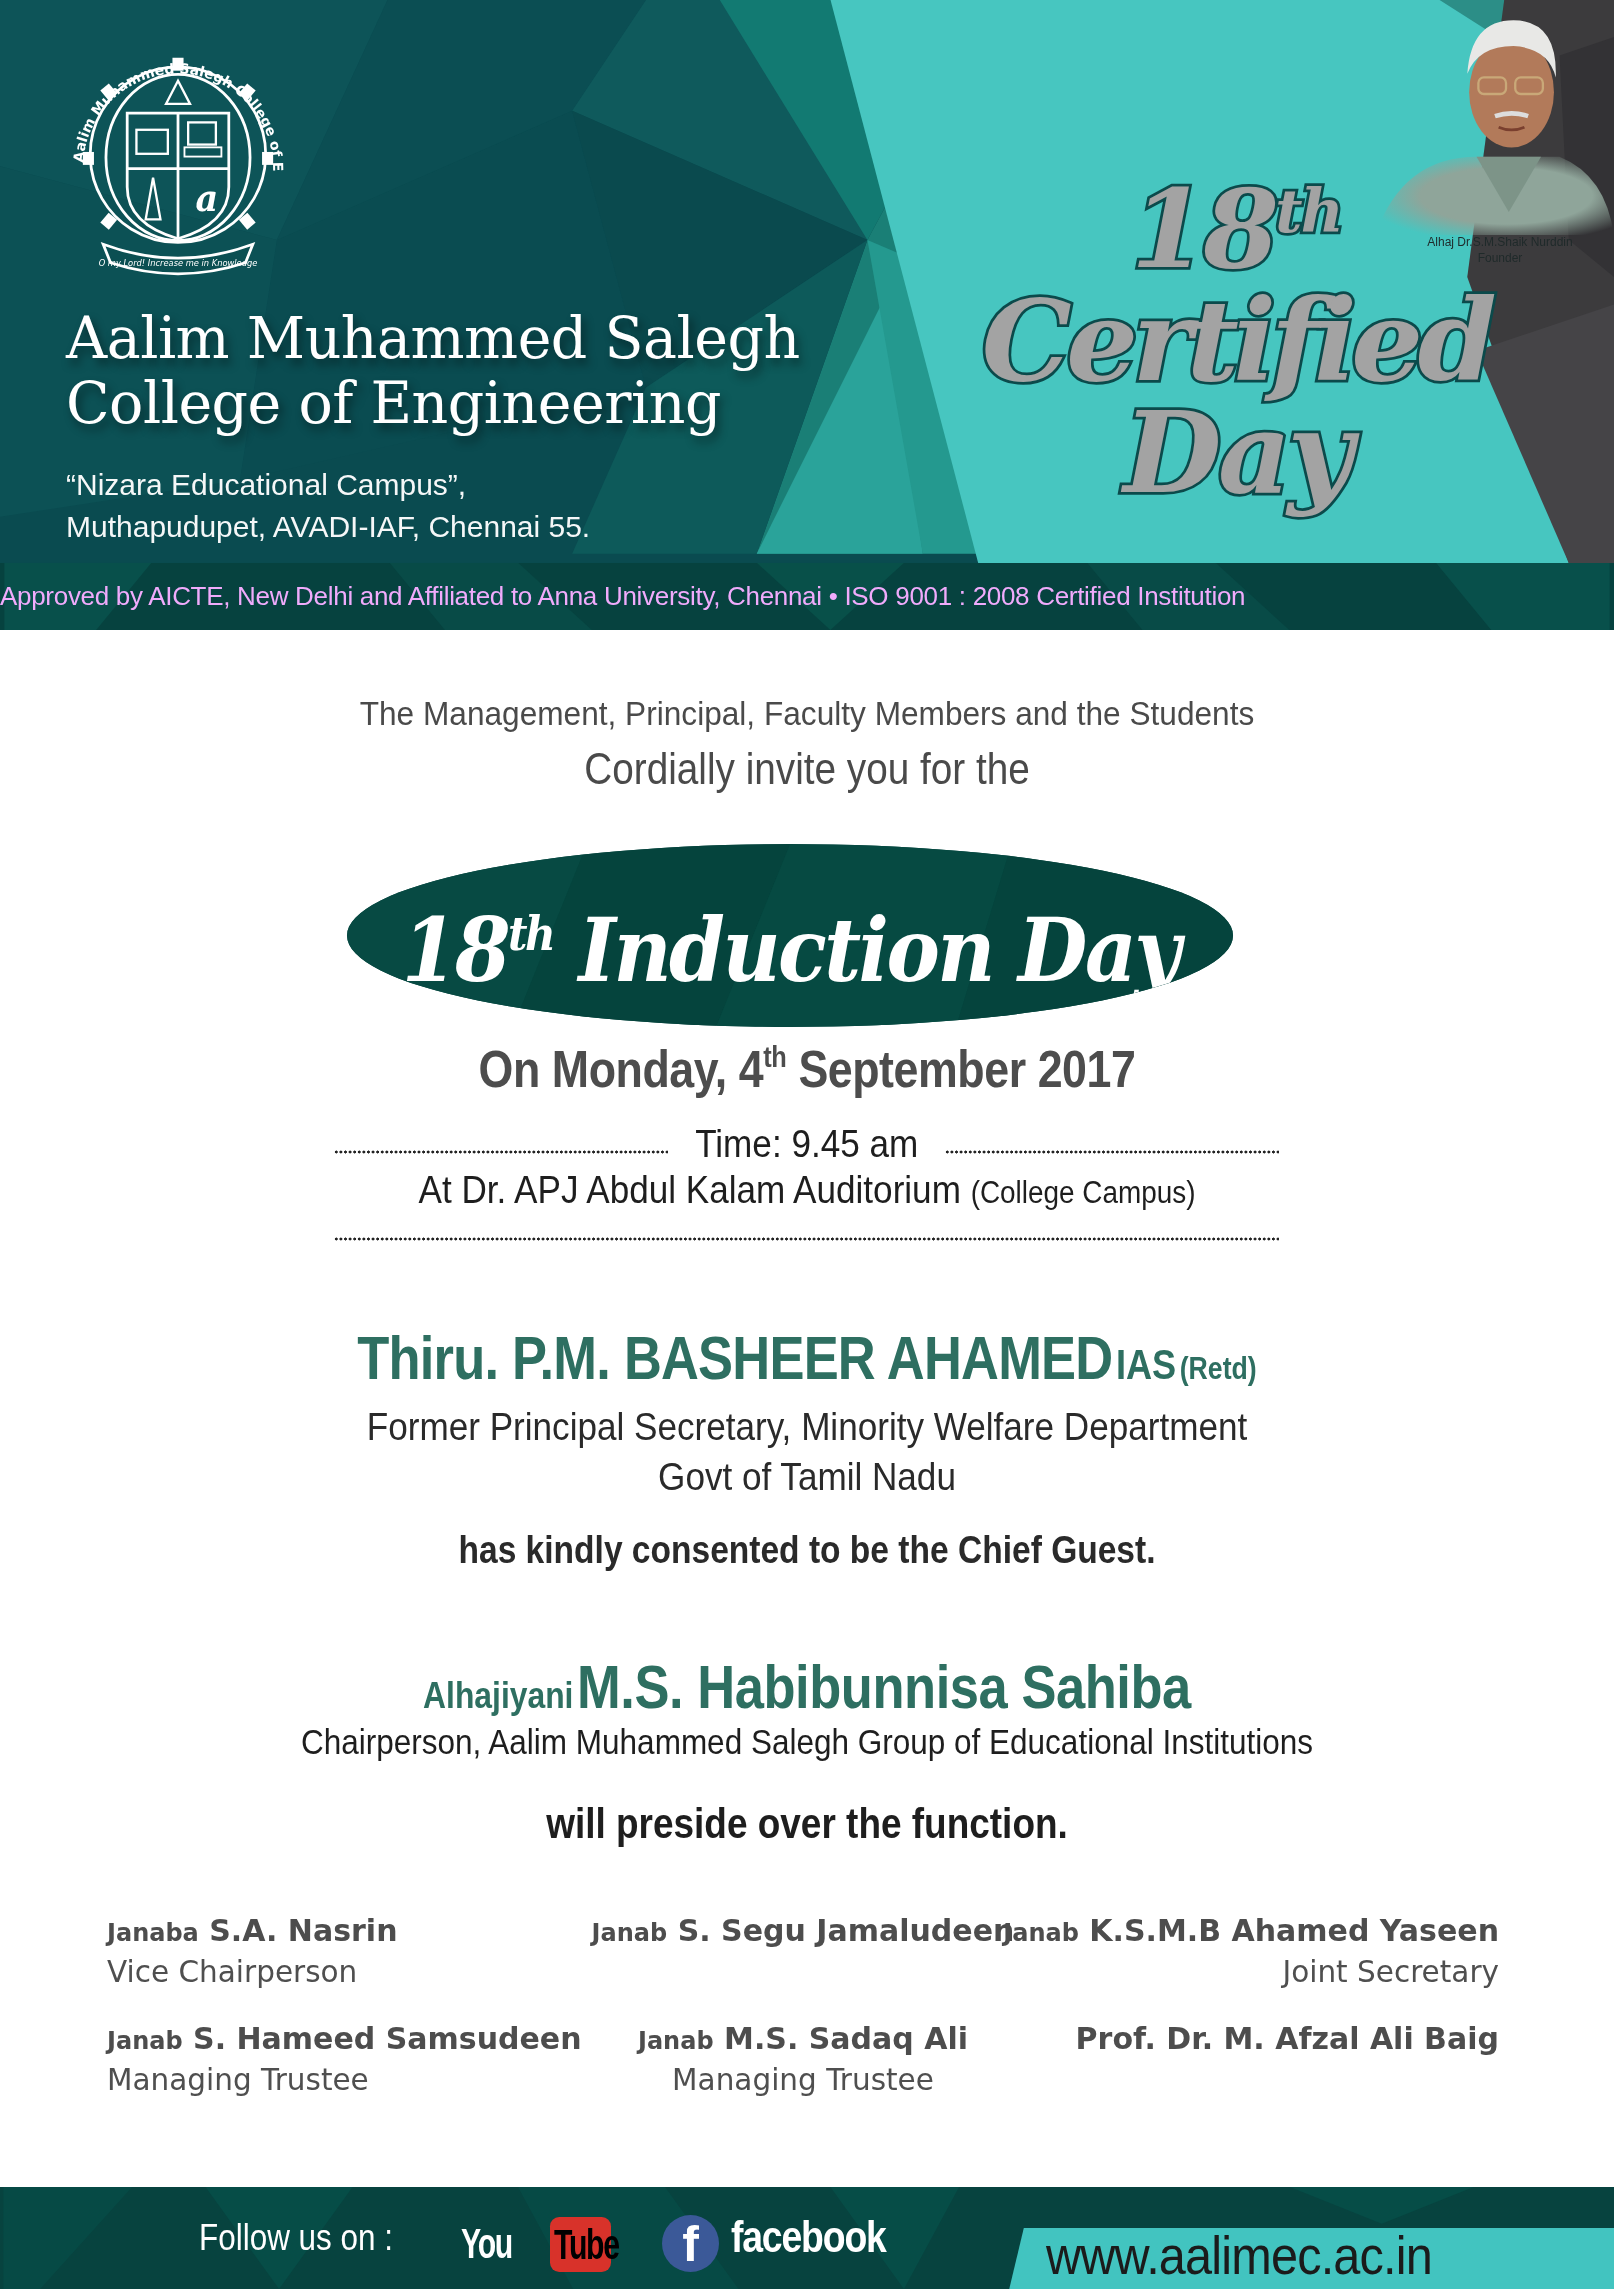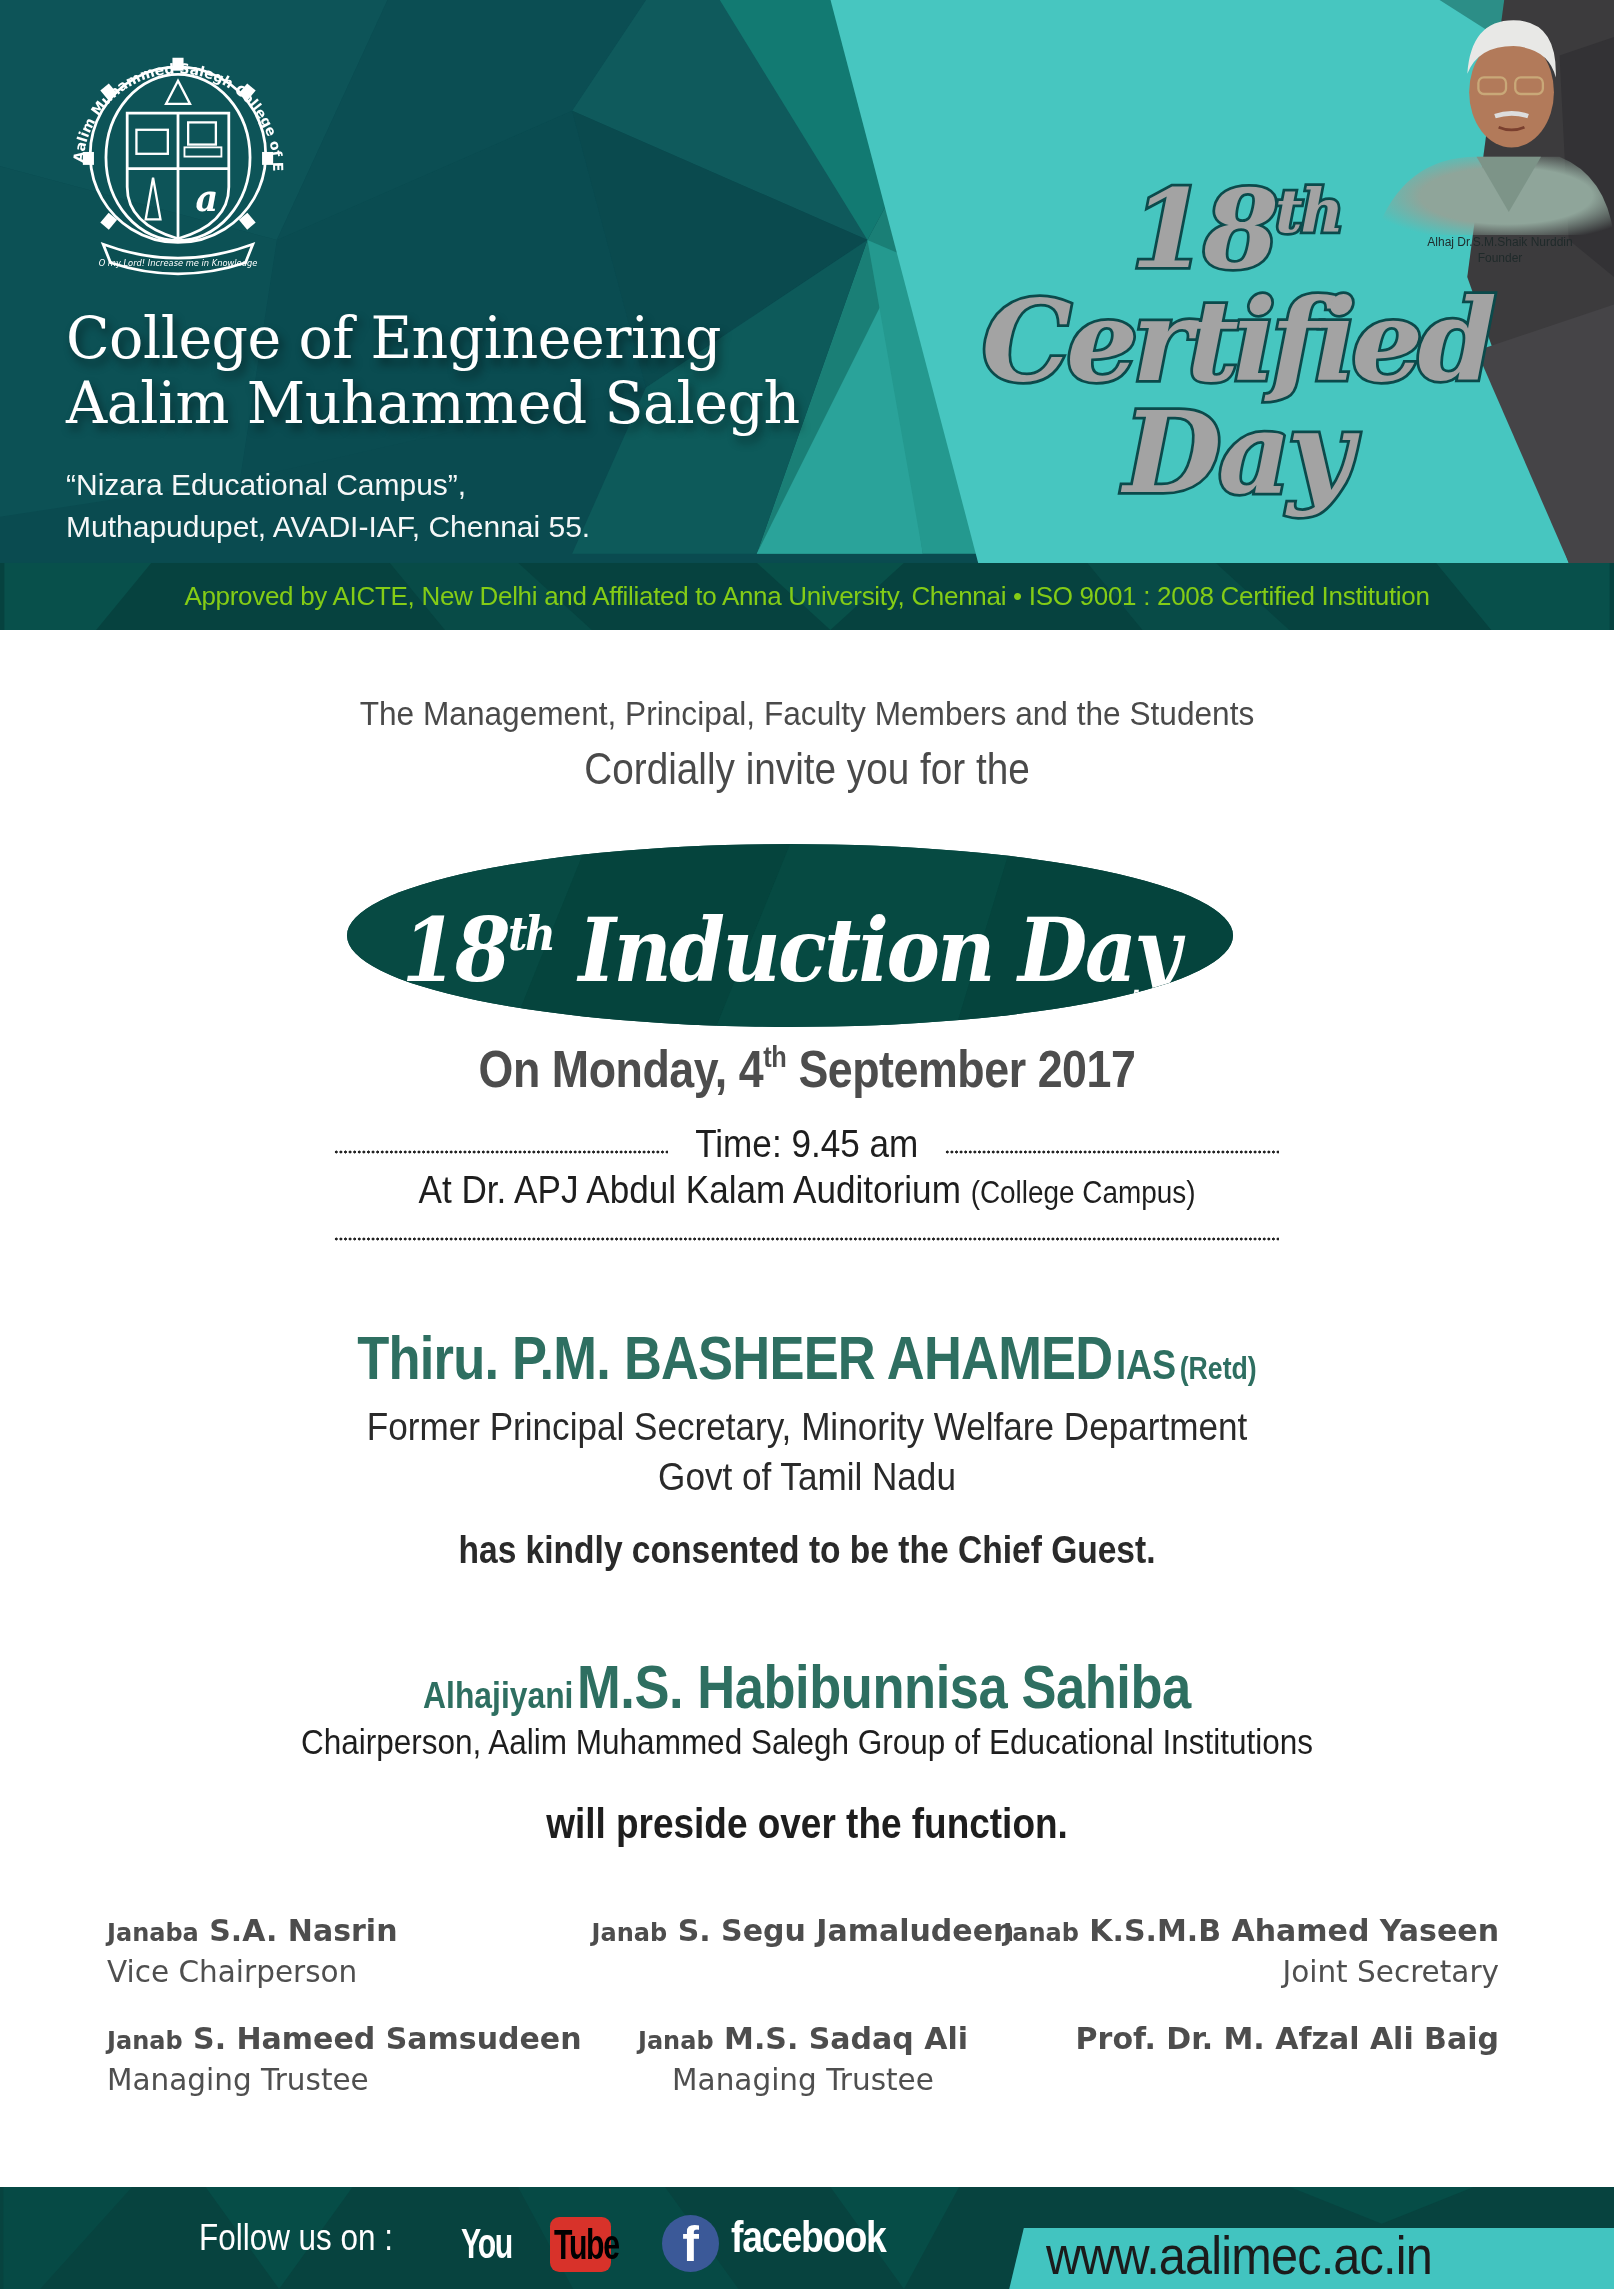--- a/index.html
+++ b/index.html
@@ -14,21 +14,21 @@
   .college-address { position: absolute; left: 66px; top: 464px; color: #fff; font-family: "Liberation Sans", sans-serif; font-size: 30px; line-height: 42px; white-space: nowrap; opacity: 0.96; }
   .hero-title { position: absolute; left: 941px; top: 157px; width: 591px; text-align: center; color: #a3a3a3; font-family: "DejaVu Serif", serif; font-weight: bold; -webkit-text-stroke: 5.5px #0b4a4b; paint-order: stroke fill; font-style: italic; }
   .hero-title .l1 { display: block; font-size: 109px; line-height: 109px; letter-spacing: -3.7px; }
   .hero-title .l1 sup { font-size: 59px; vertical-align: 35px; letter-spacing: -1.8px; }
   .hero-title .l2 { display: block; font-size: 113px; line-height: 113px; letter-spacing: -5.5px; }
   .hero-title .l3 { display: block; font-size: 113px; line-height: 111px; letter-spacing: -3.7px; }
   .founder-photo { position: absolute; left: 1375px; top: 0; width: 239px; height: 235px; }
   .founder-caption { position: absolute; left: 1417px; top: 235px; width: 166px; text-align: center; font-family: "Liberation Sans", sans-serif; font-size: 12px; line-height: 15.7px; color: #1f2a2a; }
   .accred-bar { position: absolute; left: 0; top: 563px; width: 1614px; height: 67px; background: #06423f; overflow: hidden; }
   .accred-bar svg { position: absolute; left: 0; top: 0; }
-  .accred-text { position: absolute; left: 0; top: 0; width: 1614px; height: 67px; line-height: 67px; text-align: center; color: #84cc16; font-family: "Liberation Sans", sans-serif; font-size: 26px; letter-spacing: -0.3px; white-space: nowrap; }
+  .accred-text { position: absolute; left: 0; top: 0; width: 1614px; height: 67px; line-height: 67px; color: #f0abfc; font-family: "Liberation Sans", sans-serif; font-size: 26px; letter-spacing: -0.3px; white-space: nowrap; }
 
   
   .c { position: absolute; left: 0; width: 1614px; text-align: center; white-space: nowrap; }
   .invite-1 { top: 694px; font-size: 34px; color: #4a4a4a; font-family: "Liberation Sans", sans-serif; transform: scaleX(0.93); }
   .invite-2 { top: 744px; font-size: 44px; color: #4a4a4a; font-family: "Liberation Sans", sans-serif; transform: scaleX(0.88); }
   .oval { position: absolute; left: 347px; top: 844px; width: 886px; height: 183px; border-radius: 50%; background: #05463f; overflow: hidden; }
   .oval svg { position: absolute; left: 0; top: 0; }
   .oval-title { position: absolute; left: 0; top: 0; width: 886px; height: 183px; line-height: 181px; text-align: center; color: #fff; font-family: "DejaVu Serif", serif; font-style: italic; font-weight: bold; font-size: 87px; letter-spacing: -2.8px; transform: scaleX(0.92); }
   .oval-title sup { font-size: 46px; vertical-align: 31px; }
   .date-line { top: 1039px; font-size: 52px; font-weight: bold; color: #4d4d4d; font-family: "Liberation Sans", sans-serif; transform: scaleX(0.86); letter-spacing: -0.5px; }
@@ -123,22 +123,22 @@
     <path d="M104 205 L96 205 L104 160 L112 205 Z" fill="none" stroke="#fff" stroke-width="2.5"></path>
     <text x="150" y="196" fill="#fff" font-size="38" font-family="DejaVu Serif, serif" font-style="italic" font-weight="bold">a</text>
     <path d="M118 80 L131 55 L144 80 Z" fill="none" stroke="#fff" stroke-width="2.5"></path>
     <path d="M50 232 Q131 262 212 232 L204 252 Q131 276 58 252 Z" fill="#0b4f52" stroke="#fff" stroke-width="3"></path>
     <text x="131" y="256" fill="#fff" font-size="9" text-anchor="middle" font-family="DejaVu Sans, sans-serif" font-style="italic">O my Lord! Increase me in Knowledge</text>
     <path id="ringPath" d="M28 150 A103 103 0 0 1 234 150" fill="none"></path>
     <text fill="#fff" font-size="15" font-weight="bold" font-family="DejaVu Sans, sans-serif"><textPath href="#ringPath" startOffset="2%">Aalim Muhammed Salegh College of Engineering</textPath></text>
   </svg>
 
   <div class="college-name">
+    <div>Aalim Muhammed Salegh</div>
     <div>College of Engineering</div>
-    <div>Aalim Muhammed Salegh</div>
   </div>
   <div class="college-address">
     <div>“Nizara Educational Campus”,</div>
     <div>Muthapudupet, AVADI-IAF, Chennai 55.</div>
   </div>
 
   <div class="hero-title">
     <span class="l1"><span>18</span><sup>th</sup></span>
     <span class="l2">Certified</span>
     <span class="l3">Day</span>

